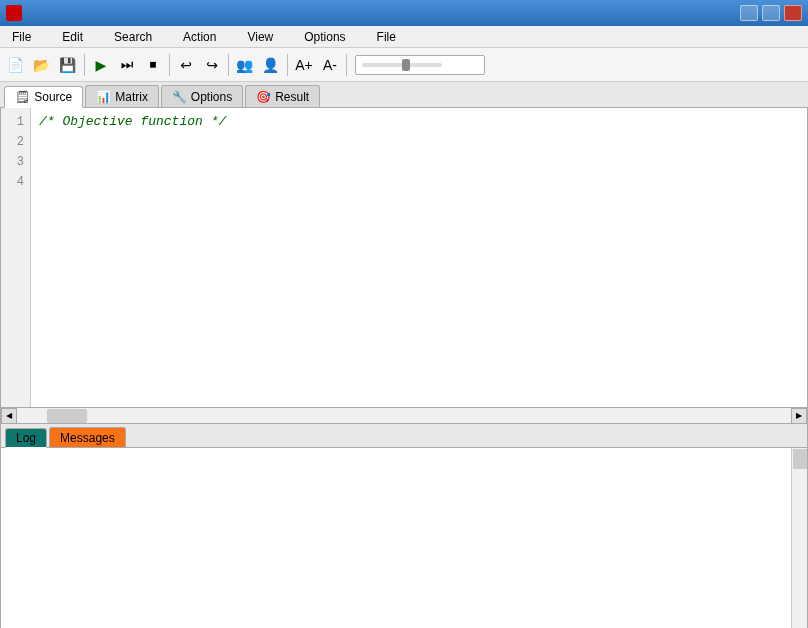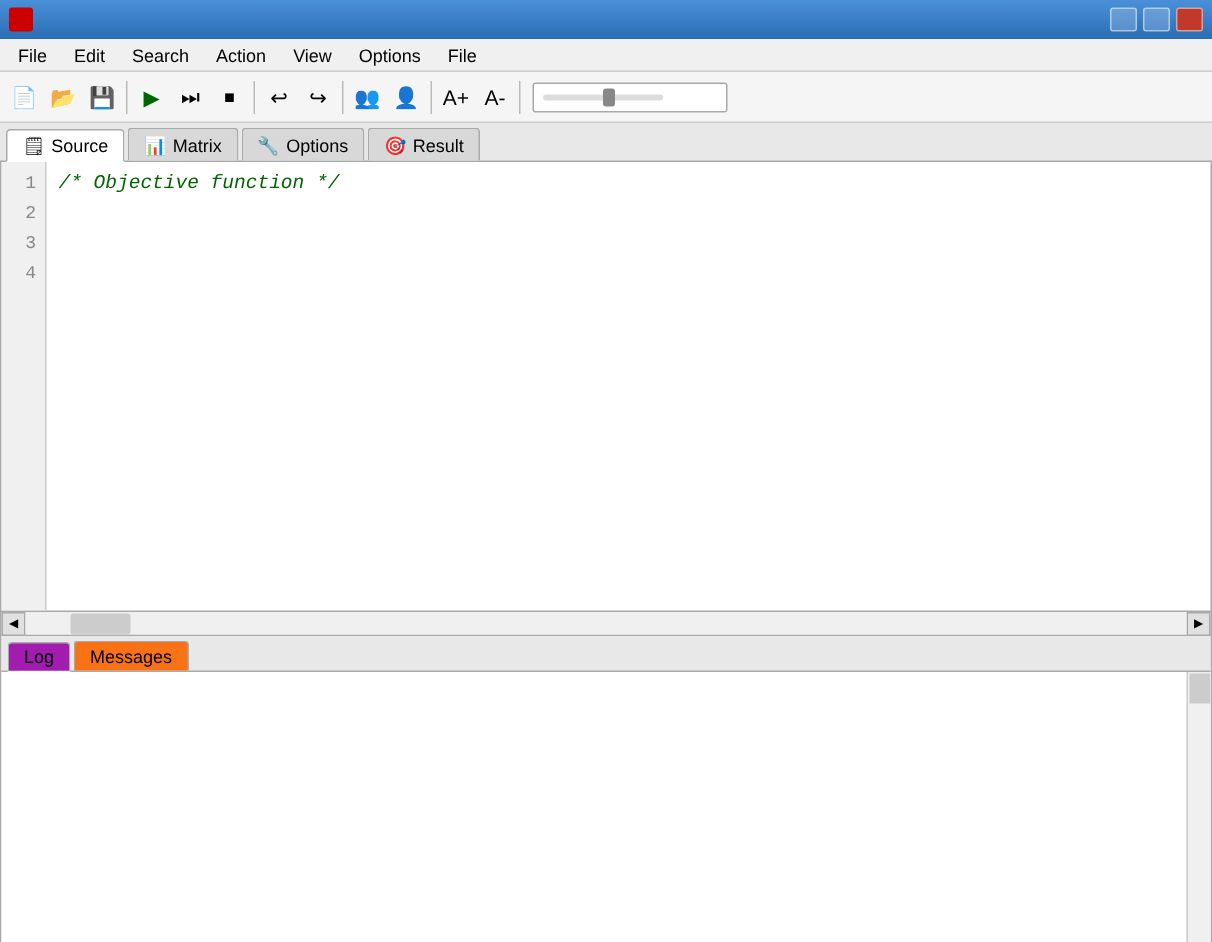--- a/index.html
+++ b/index.html
@@ -63,21 +63,21 @@
     .win-btn.close { background: #c0392b; }
 
     
     #menu-bar {
       background: #f0f0f0;
       border-bottom: 1px solid #ccc;
       height: 22px;
       display: flex;
       align-items: center;
       padding: 0 4px;
-      gap: 2px;
+      gap: 15px;
     }
     .menu-item {
       padding: 2px 8px;
       cursor: pointer;
       border-radius: 2px;
       font-size: 12px;
     }
 
     
     #toolbar {
@@ -238,21 +238,21 @@
       border-bottom: none;
       border-radius: 3px 3px 0 0;
       cursor: pointer;
       font-size: 12px;
       background: #f97316;
       height: 20px;
       display: flex;
       align-items: center;
     }
     .log-tab.active {
-      background: #a21caf;
+      background: #0f766e;
       border-bottom: 1px solid white;
       margin-bottom: -1px;
     }
     #log-content {
       flex: 1;
       background: white;
       overflow: auto;
       position: relative;
     }
     #log-scrollbar {

